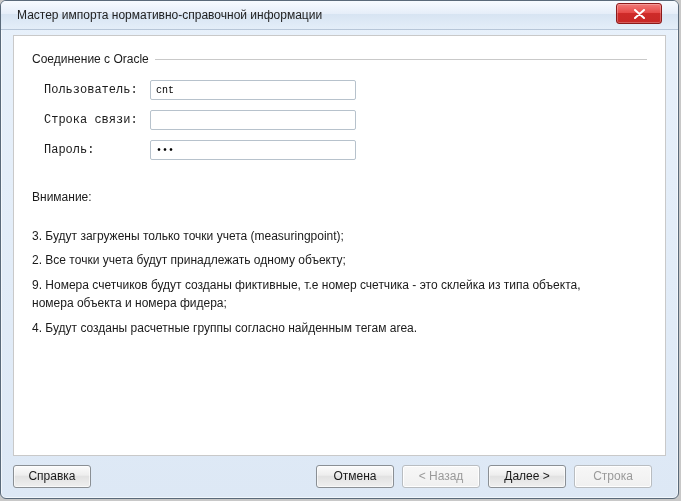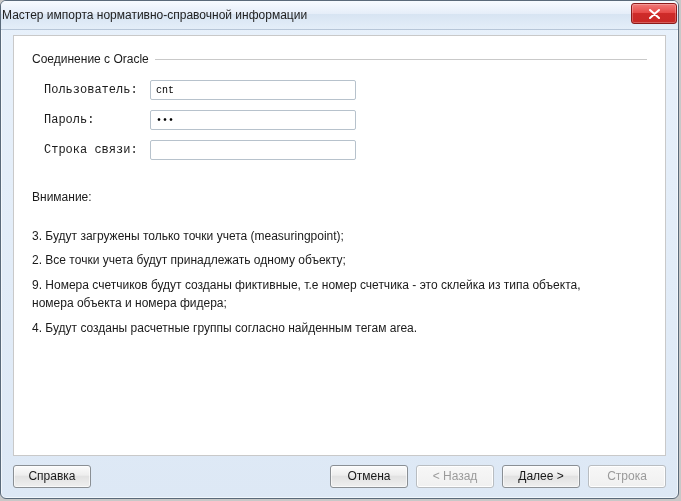--- a/index.html
+++ b/index.html
@@ -20,21 +20,21 @@
     border-radius: 6px;
     background: linear-gradient(to bottom, #e8f1fb 0%, #dde8f5 100%);
     box-shadow: inset 0 0 0 1px rgba(255,255,255,0.6);
     box-sizing: border-box;
   }
   .titlebar {
     position: relative;
     height: 28px;
     display: flex;
     align-items: center;
-    padding: 0 1px;
+    padding: 0 16px;
     background: linear-gradient(to bottom, #f7fbff 0%, #e6eef9 45%, #d7e4f2 46%, #e4eef9 100%);
     border-bottom: 1px solid #b7c6d8;
     border-top-left-radius: 5px;
     border-top-right-radius: 5px;
   }
   .titlebar-title {
     color: #222;
     font-size: 12px;
     flex: 1 1 auto;
     white-space: nowrap;
@@ -119,21 +119,21 @@
   .notice-title {
     margin-bottom: 20px;
   }
   .notice-item {
     margin-bottom: 6px;
     max-width: 560px;
   }
 
   .footer {
     position: absolute;
-    left: 6px; right: 6px; bottom: 6px;
+    left: 6px; right: 20px; bottom: 6px;
     height: 32px;
     display: flex;
     align-items: center;
     gap: 8px;
     padding: 0 6px;
   }
   .footer .spacer { flex: 1 1 auto; }
   .btn {
     min-width: 78px;
     height: 23px;
@@ -177,26 +177,26 @@
           <span>Соединение с Oracle</span>
           <span class="gline"></span>
         </div>
 
         <div class="form">
           <div class="form-row">
             <div class="form-label">Пользователь:</div>
             <input class="text-input" type="text" value="cnt" style="">
           </div>
           <div class="form-row">
+            <div class="form-label">Строка связи:</div>
+            <input class="text-input" type="text" value="" style="">
+          </div>
+          <div class="form-row">
             <div class="form-label">Пароль:</div>
             <input class="text-input" type="text" value="•••" style="">
-          </div>
-          <div class="form-row">
-            <div class="form-label">Строка связи:</div>
-            <input class="text-input" type="text" value="" style="">
           </div>
         </div>
       </div>
 
       <div class="notice">
         <div class="notice-title">Внимание:</div>
         <div class="notice-item">3. Будут загружены только точки учета (measuringpoint);</div>
         <div class="notice-item">2. Все точки учета будут принадлежать одному объекту;</div>
         <div class="notice-item">9. Номера счетчиков будут созданы фиктивные, т.е номер счетчика - это склейка из типа объекта, номера объекта и номера фидера;</div>
         <div class="notice-item">4. Будут созданы расчетные группы согласно найденным тегам area.</div>

